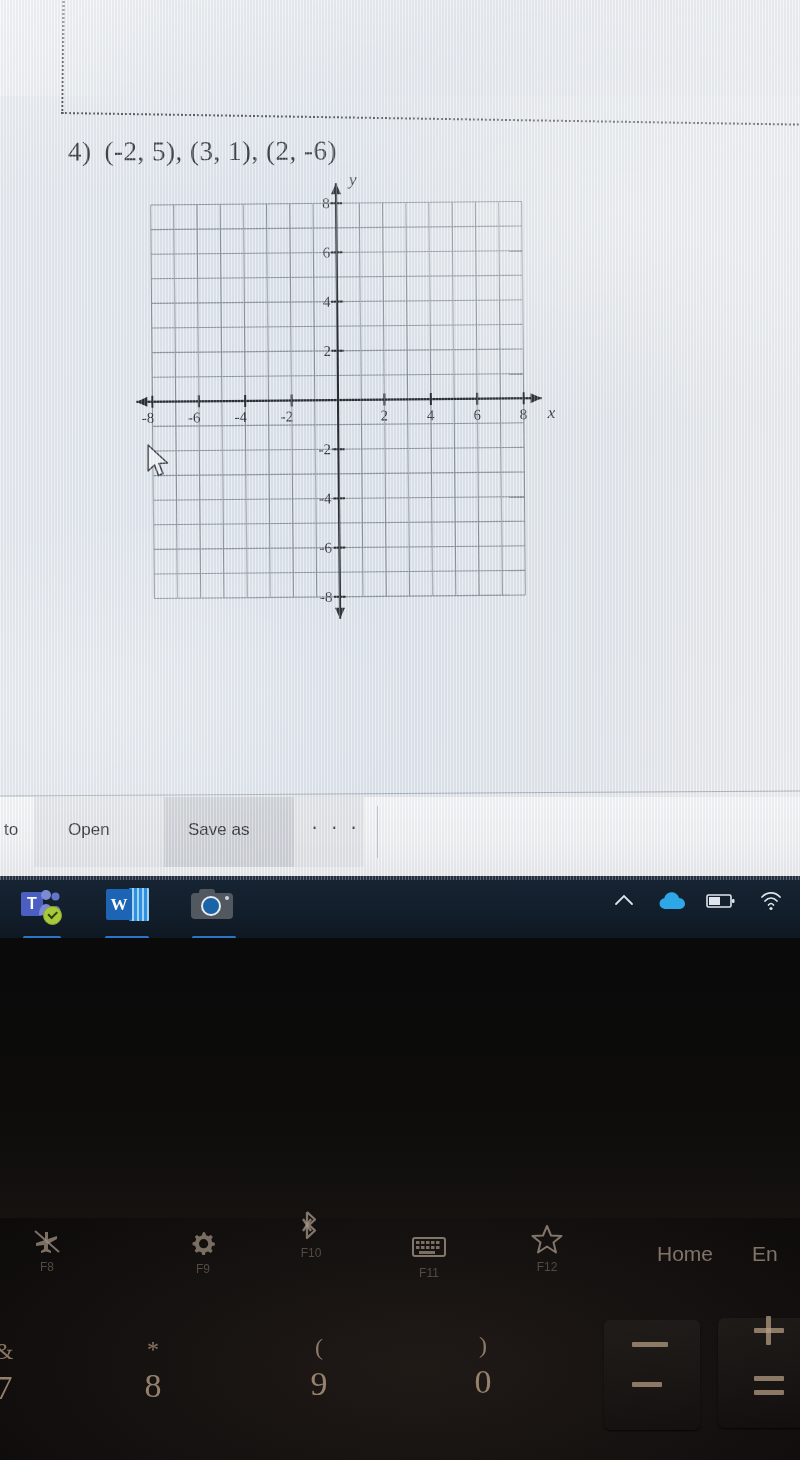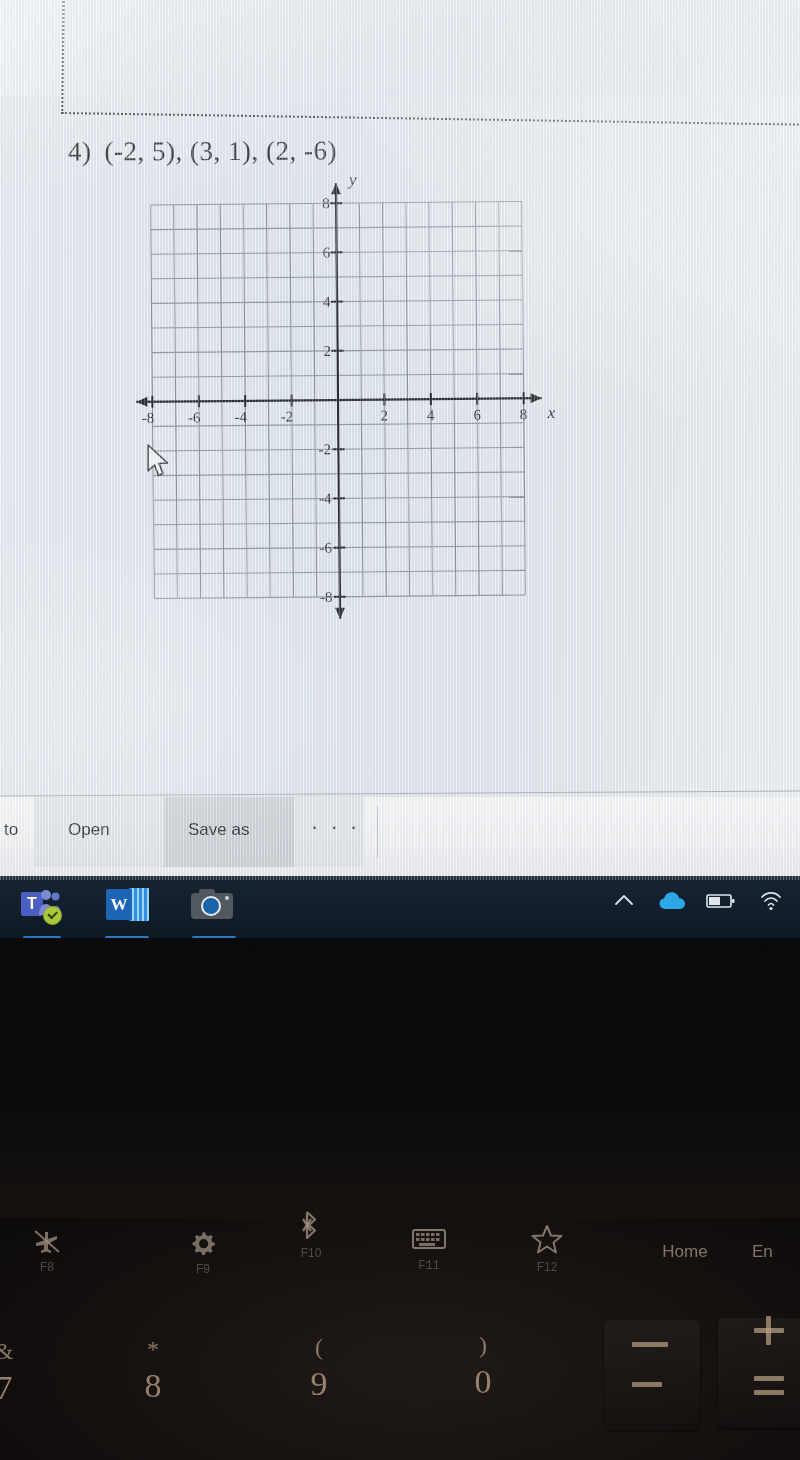--- a/index.html
+++ b/index.html
@@ -348,21 +348,21 @@
     color: #c9b7a4;
     opacity: 0.78;
   }
   .key-fn {
     font-size: 12px;
     color: #6a5d52;
     opacity: 0.75;
     margin-top: 0;
   }
   .key-word {
-    font-size: 17px;
+    font-size: 21px;
     color: #9d8d7e;
     opacity: 0.8;
     font-family: "Liberation Sans", sans-serif;
   }
   .key-row2 {
     position: absolute;
     text-align: center;
     color: #b9a085;
     font-family: "Liberation Serif", serif;
   }
@@ -607,21 +607,21 @@
       <div class="key-glyph">
         <svg width="22" height="30" viewBox="0 0 22 30">
           <path d="M7,2 L15,9.5 L7,17 L7,2 M7,13 L15,20.5 L7,28 L7,13" fill="none" stroke="#c9b7a4" stroke-width="2.3" stroke-linejoin="round" opacity="0.78"></path>
           <line x1="3" y1="9" x2="11" y2="21" stroke="#c9b7a4" stroke-width="2.3" opacity="0.78"></line>
           <line x1="3" y1="21" x2="11" y2="9" stroke="#c9b7a4" stroke-width="2.3" opacity="0.78"></line>
         </svg>
       </div>
       <div class="key-fn">F10</div>
     </div>
 
-    <div class="key" style="left:398px; top:288px; width:62px;font-family:Liberation Mono, monospace;">
+    <div class="key" style="left:398px; top:296px; width:62px;">
       <div class="key-glyph">
         <svg width="36" height="26" viewBox="0 0 36 26">
           <rect x="2" y="4" width="32" height="18" rx="2" fill="none" stroke="#c9b7a4" stroke-width="2" opacity="0.78"></rect>
           <g fill="#c9b7a4" opacity="0.72">
             <rect x="5" y="7" width="3.5" height="3"></rect>
               <rect x="10" y="7" width="3.5" height="3"></rect>
             <rect x="15" y="7" width="3.5" height="3"></rect>
               <rect x="20" y="7" width="3.5" height="3"></rect>
             <rect x="25" y="7" width="3.5" height="3"></rect>
             <rect x="5" y="12" width="3.5" height="3"></rect>

